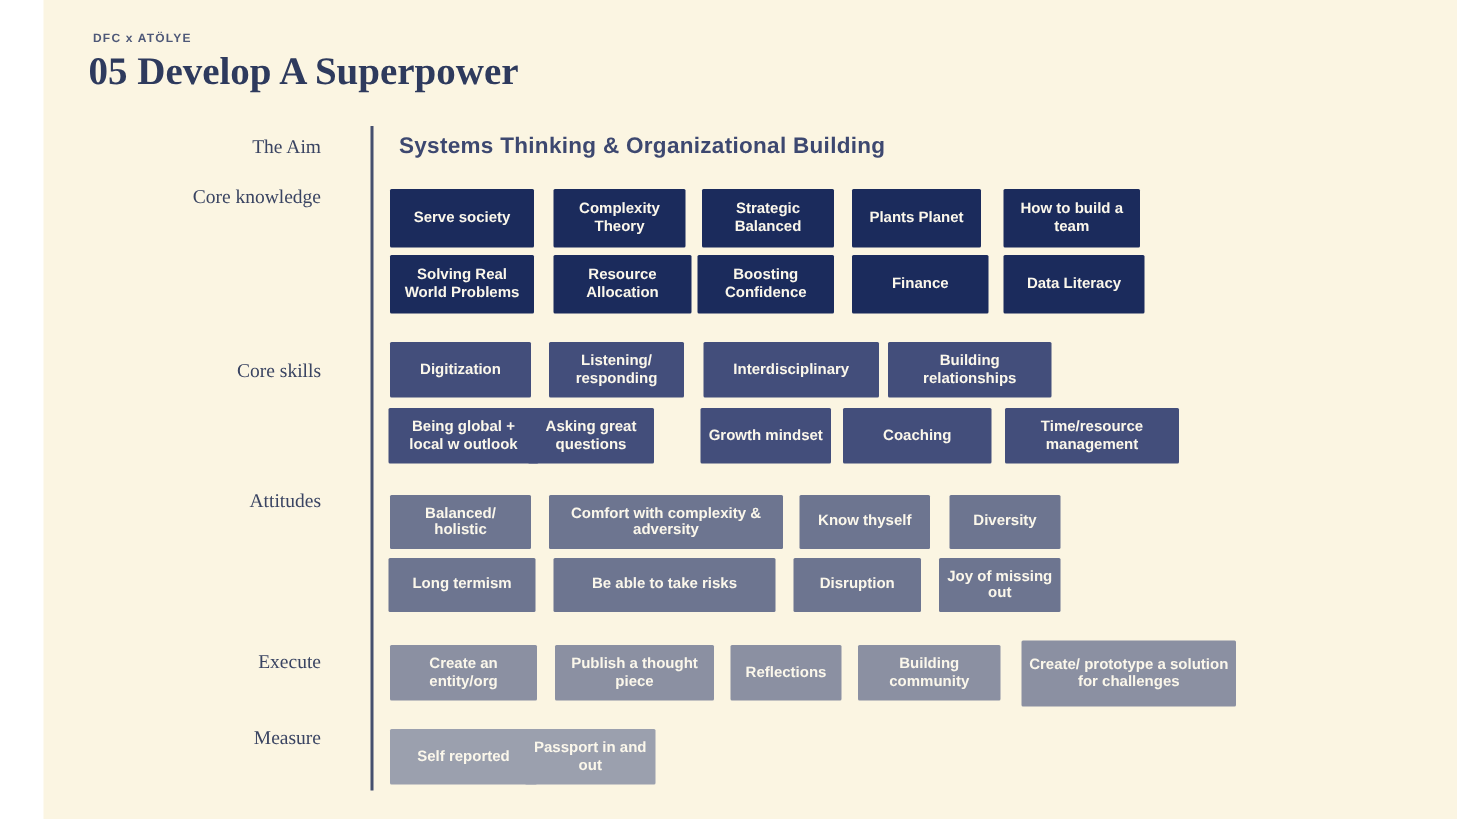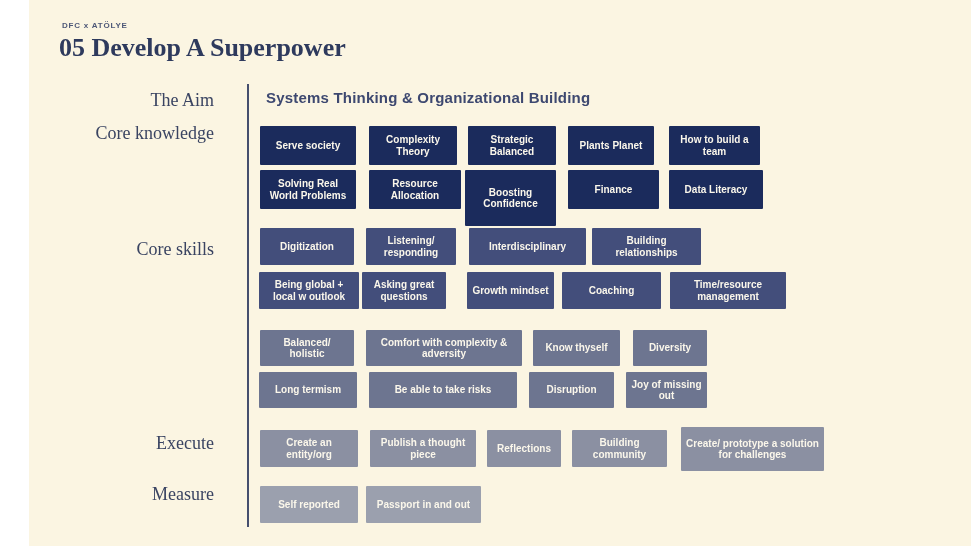--- a/index.html
+++ b/index.html
@@ -22,21 +22,21 @@
     font-size:26px;font-weight:700;
     color:var(--title-navy,#2e3a5d);
   }
   .divider{
     position:absolute;left:218px;top:84px;
     width:2px;height:443px;background:#454f6e;
   }
   .row-label{
     position:absolute;left:0;width:185px;text-align:right;
     font-family:"Liberation Serif",serif;
-    font-size:18px;color:#3a4462;
+    font-size:13px;color:#3a4462;
   }
   .aim-heading{
     position:absolute;left:237px;top:89px;
     font-size:15px;font-weight:bold;letter-spacing:.2px;
     color:#3d4870;
   }
   .box{
     position:absolute;
     display:flex;align-items:center;justify-content:center;
     text-align:center;
@@ -58,44 +58,45 @@
 <div class="slide">
 
   <div class="eyebrow">DFC x ATÖLYE</div>
   <div class="title">05 Develop A Superpower</div>
 
   <div class="divider"></div>
 
   <div class="row-label" style="top:90px">The Aim</div>
   <div class="row-label" style="top:123px">Core knowledge</div>
   <div class="row-label" style="top:239px">Core skills</div>
+  <div class="row-label" style="top:326px">Attitudes</div>
   <div class="row-label" style="top:433px">Execute</div>
   <div class="row-label" style="top:484px">Measure</div>
 
   <div class="aim-heading">Systems Thinking &amp; Organizational Building</div>
 
   <div class="box ck" style="left:231px;top:126px;width:96px;height:39px">Serve society</div>
   <div class="box ck" style="left:340px;top:126px;width:88px;height:39px">Complexity Theory</div>
   <div class="box ck" style="left:439px;top:126px;width:88px;height:39px">Strategic Balanced</div>
   <div class="box ck" style="left:539px;top:126px;width:86px;height:39px">Plants Planet</div>
   <div class="box ck" style="left:640px;top:126px;width:91px;height:39px">How to build a team</div>
 
   <div class="box ck p8" style="left:231px;top:170px;width:96px;height:39px">Solving Real World Problems</div>
   <div class="box ck" style="left:340px;top:170px;width:92px;height:39px">Resource Allocation</div>
-  <div class="box ck" style="left:436px;top:170px;width:91px;height:56px">Boosting Confidence</div>
+  <div class="box ck" style="left:436px;top:170px;width:91px;height:39px">Boosting Confidence</div>
   <div class="box ck" style="left:539px;top:170px;width:91px;height:39px">Finance</div>
   <div class="box ck" style="left:640px;top:170px;width:94px;height:39px">Data Literacy</div>
 
   <div class="box cs" style="left:231px;top:228px;width:94px;height:37px">Digitization</div>
   <div class="box cs" style="left:337px;top:228px;width:90px;height:37px">Listening/ responding</div>
   <div class="box cs" style="left:440px;top:228px;width:117px;height:37px">Interdisciplinary</div>
   <div class="box cs" style="left:563px;top:228px;width:109px;height:37px">Building relationships</div>
 
   <div class="box cs" style="left:230px;top:272px;width:100px;height:37px">Being global + local w outlook</div>
-  <div class="box cs" style="left:333px;top:272px;width:84px;height:37px">Asking great questions</div>
+  <div class="box cs" style="left:323px;top:272px;width:84px;height:37px">Asking great questions</div>
   <div class="box cs" style="left:438px;top:272px;width:87px;height:37px">Growth mindset</div>
   <div class="box cs" style="left:533px;top:272px;width:99px;height:37px">Coaching</div>
   <div class="box cs" style="left:641px;top:272px;width:116px;height:37px">Time/resource management</div>
 
   <div class="box at" style="left:231px;top:330px;width:94px;height:36px">Balanced/ holistic</div>
   <div class="box at" style="left:337px;top:330px;width:156px;height:36px">Comfort with complexity &amp; adversity</div>
   <div class="box at" style="left:504px;top:330px;width:87px;height:36px">Know thyself</div>
   <div class="box at" style="left:230px;top:372px;width:98px;height:36px">Long termism</div>
 
   <div class="box at" style="left:604px;top:330px;width:74px;height:36px">Diversity</div>
@@ -103,15 +104,15 @@
   <div class="box at" style="left:500px;top:372px;width:85px;height:36px">Disruption</div>
   <div class="box at" style="left:597px;top:372px;width:81px;height:36px">Joy of missing out</div>
 
   <div class="box ex" style="left:231px;top:430px;width:98px;height:37px">Create an entity/org</div>
   <div class="box ex" style="left:341px;top:430px;width:106px;height:37px">Publish a thought piece</div>
   <div class="box ex" style="left:458px;top:430px;width:74px;height:37px">Reflections</div>
   <div class="box ex" style="left:543px;top:430px;width:95px;height:37px">Building community</div>
   <div class="box ex" style="left:652px;top:427px;width:143px;height:44px">Create/ prototype a solution for challenges</div>
 
   <div class="box me" style="left:231px;top:486px;width:98px;height:37px">Self reported</div>
-  <div class="box me" style="left:337px;top:486px;width:115px;height:37px">Passport in and out</div>
+  <div class="box me" style="left:321px;top:486px;width:87px;height:37px">Passport in and out</div>
 
 </div>
 
 </body></html>

